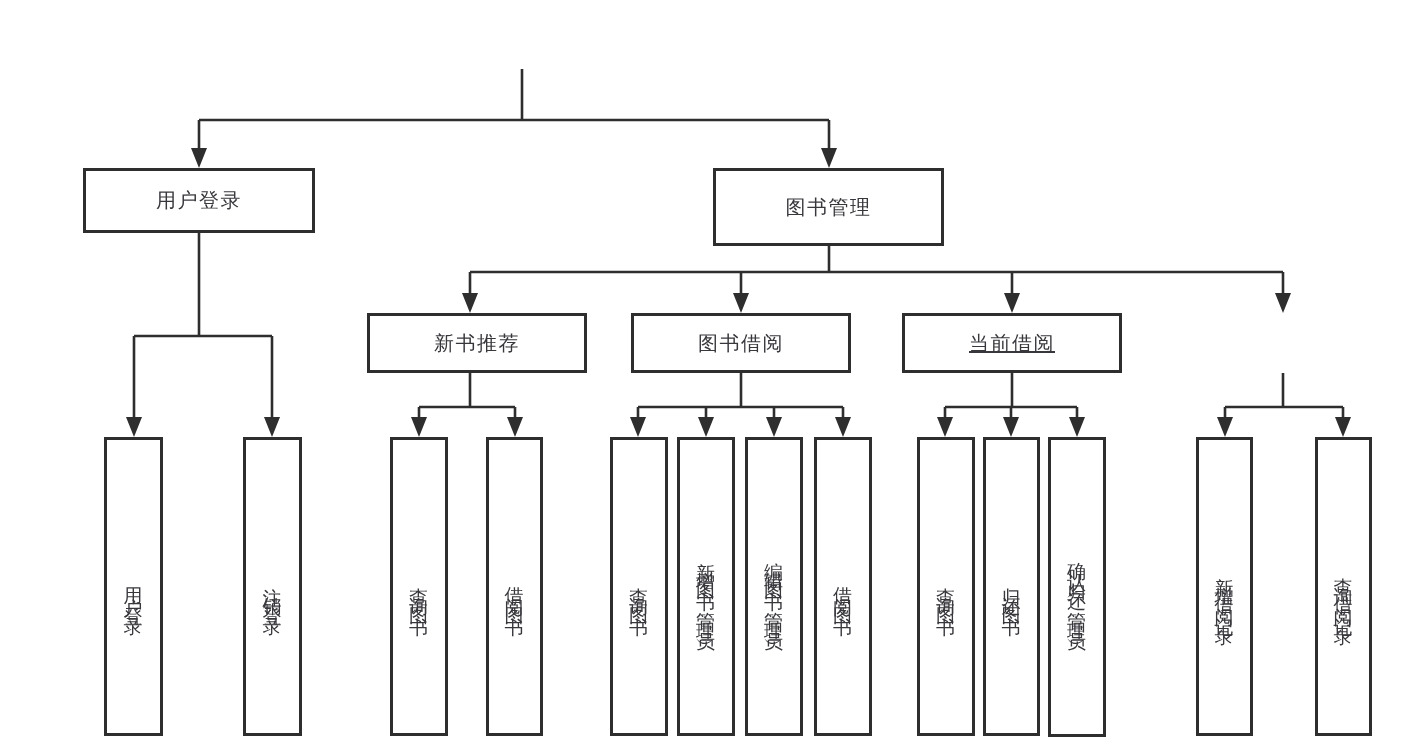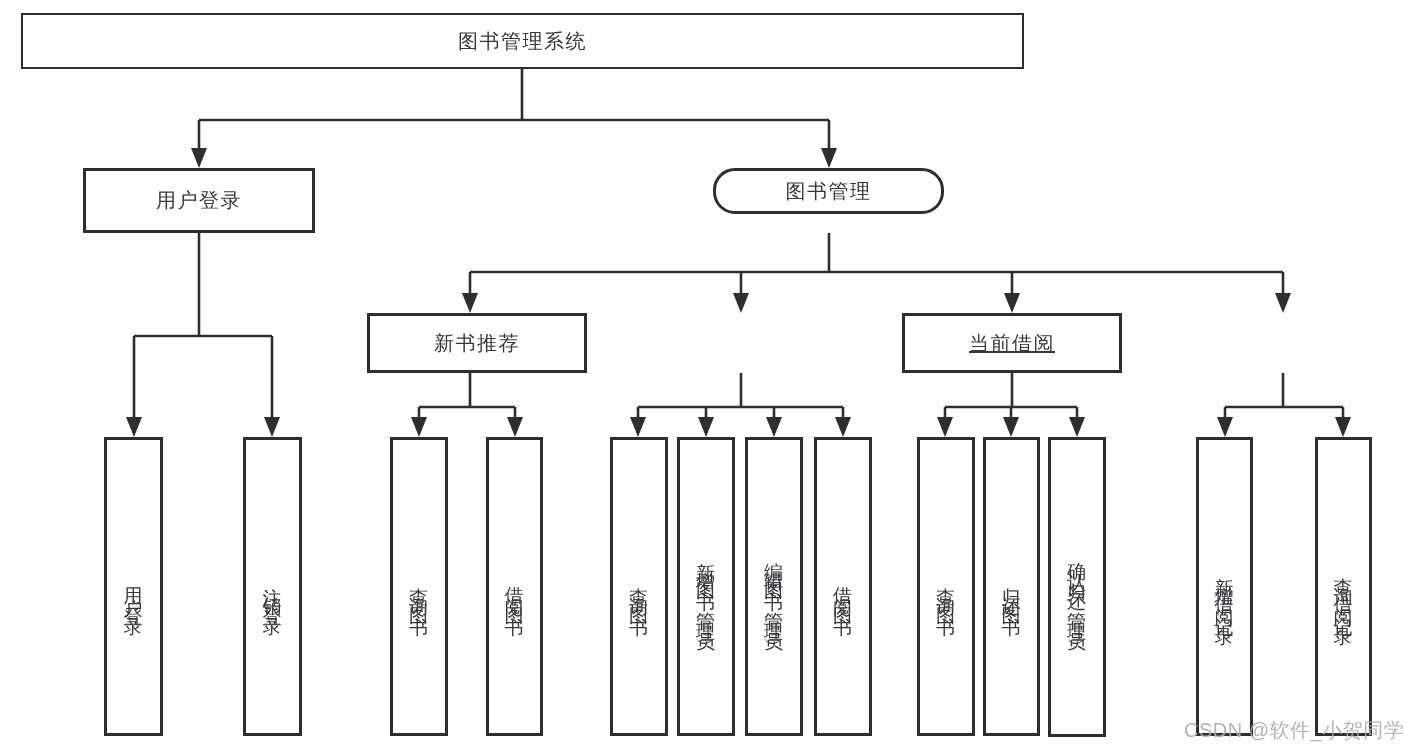--- a/index.html
+++ b/index.html
@@ -120,33 +120,33 @@
 
       <polygon points="937,417 953,417 945,437"></polygon>
       <polygon points="1003,417 1019,417 1011,437"></polygon>
       <polygon points="1069,417 1085,417 1077,437"></polygon>
 
       <polygon points="1217,417 1233,417 1225,437"></polygon>
       <polygon points="1335,417 1351,417 1343,437"></polygon>
     </g>
   </svg>
 
-  <div class="node thin" style="left:21px;top:13px;width:1003px;height:56px;">
-    <span>图书管理系统</span>
-  </div>
 
   <div class="node" style="left:83px;top:168px;width:232px;height:65px;">
     <span>用户登录</span>
   </div>
-  <div class="node" style="left:713px;top:168px;width:231px;height:46px;border-radius:22px;">
+  <div class="node" style="left:713px;top:168px;width:231px;height:78px;">
     <span>图书管理</span>
   </div>
 
   <div class="node" style="left:360px;top:313px;width:220px;height:60px;margin-left:7px;">
     <span>新书推荐</span>
+  </div>
+  <div class="node" style="left:631px;top:313px;width:220px;height:60px;">
+    <span>图书借阅</span>
   </div>
   <div class="node" style="left:902px;top:313px;width:220px;height:60px;text-decoration:underline;">
     <span>当前借阅</span>
   </div>
 
   <div class="vnode" style="left:104px;top:437px;width:59px;height:299px;">
     <span class="vtext">用户登录</span>
   </div>
   <div class="vnode" style="left:243px;top:437px;width:59px;height:299px;">
     <span class="vtext">注销登录</span>
@@ -182,15 +182,14 @@
     <span class="vtext">确认归还（管理员）</span>
   </div>
 
   <div class="vnode" style="left:1196px;top:437px;width:57px;height:299px;">
     <span class="vtext">新增借阅记录</span>
   </div>
   <div class="vnode" style="left:1315px;top:437px;width:57px;height:299px;">
     <span class="vtext">查询借阅记录</span>
   </div>
 
-  <div id="watermark">CSDN @软件_小贺同学</div>
 
 </div>
 
 </body></html>

